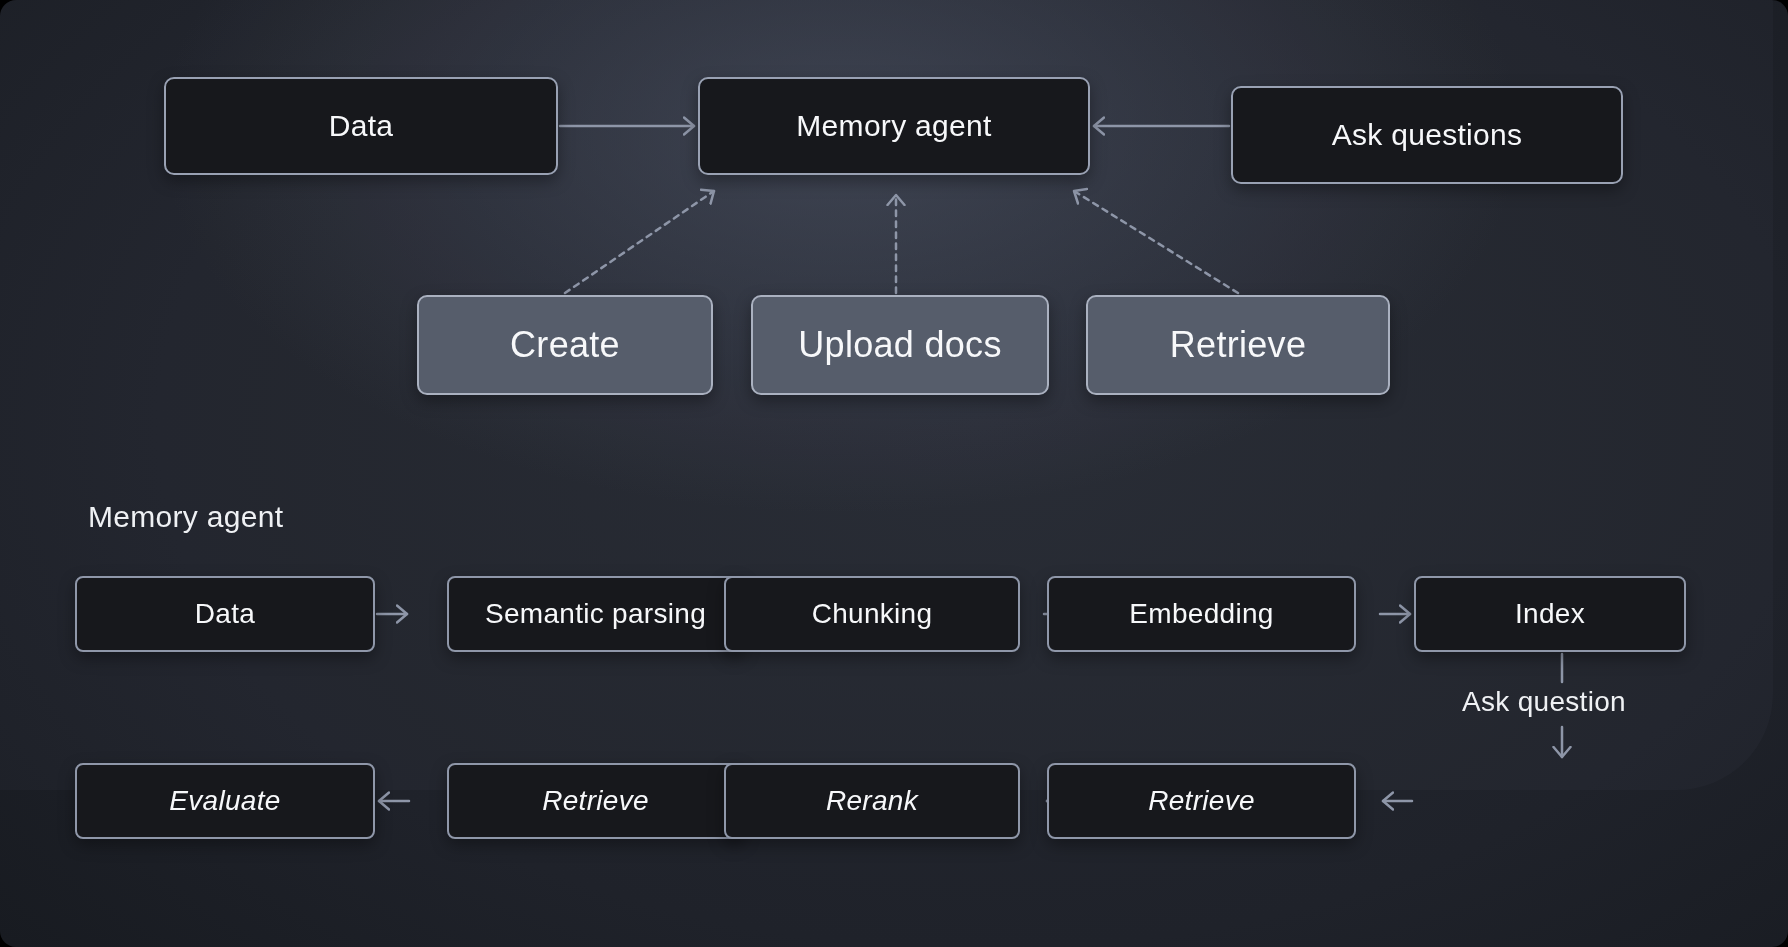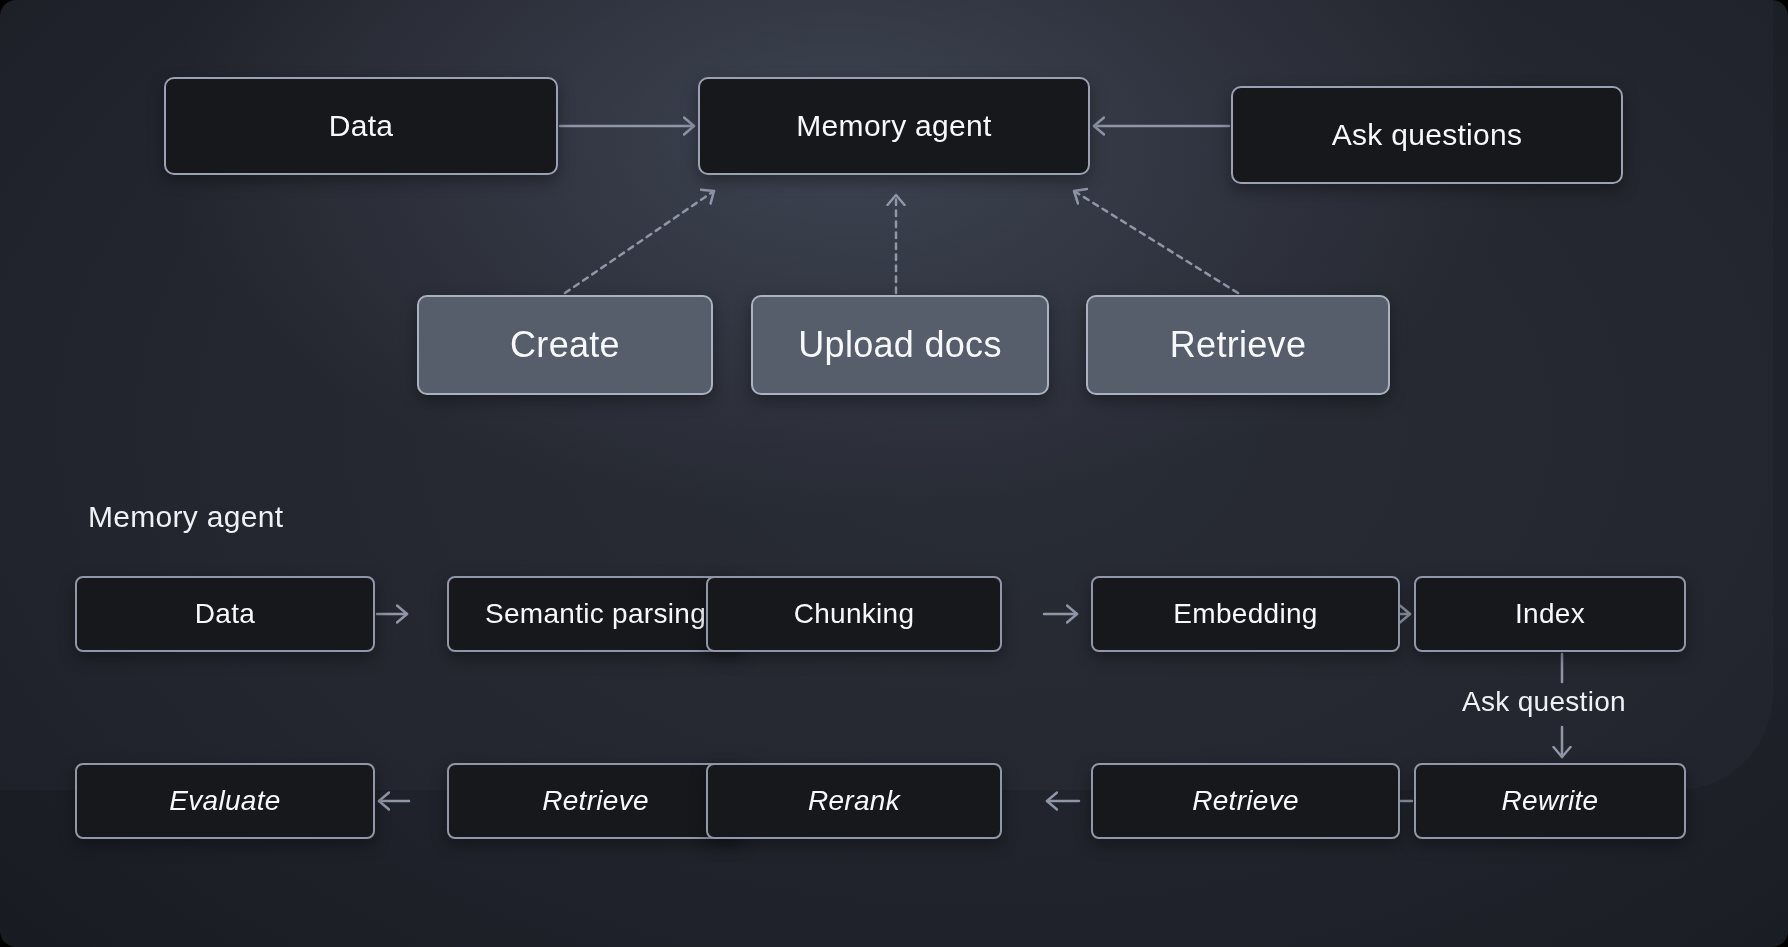--- a/index.html
+++ b/index.html
@@ -84,22 +84,22 @@
   .n-data-top      { left: 164px;  top: 77px;  width: 394px; height: 98px; }
   .n-memory-agent  { left: 698px;  top: 77px;  width: 392px; height: 98px; }
   .n-ask-questions { left: 1231px; top: 86px;  width: 392px; height: 98px; }
   .n-create        { left: 417px;  top: 295px; width: 296px; height: 100px; }
   .n-upload-docs   { left: 751px;  top: 295px; width: 298px; height: 100px; text-align: right; }
   .n-retrieve-mid  { left: 1086px; top: 295px; width: 304px; height: 100px; }
   .r1 { top: 576px; height: 76px; }
   .r2 { top: 763px; height: 76px; font-style: italic; }
   .c1 { left: 75px;   width: 300px; }
   .c2 { left: 411px;  width: 297px; margin-left: 36px; }
-  .c3 { left: 706px;  width: 296px; }
-  .c4 { left: 1091px; width: 309px; }
+  .c3 { left: 724px;  width: 296px; }
+  .c4 { left: 1047px; width: 309px; }
   .c5 { left: 1414px; width: 272px; text-align: center; }
 </style>
 </head>
 <body>
 
 <div class="canvas">
   <div class="bg-sheen"></div>
 
   <svg class="edges" viewBox="0 0 1788 947" xmlns="http://www.w3.org/2000/svg">
     <defs>
@@ -145,14 +145,13 @@
   <div class="node node-small r1 c3">Chunking</div>
   <div class="node node-small r1 c4">Embedding</div>
   <div class="node node-small r1 c5">Index</div>
 
   <div class="edge-label">Ask question</div>
 
   <div class="node node-small r2 c1">Evaluate</div>
   <div class="node node-small r2 c2">Retrieve</div>
   <div class="node node-small r2 c3">Rerank</div>
   <div class="node node-small r2 c4">Retrieve</div>
-  <div class="node node-small r2 c5">Rewrite</div>
 </div>
 
 </body></html>

